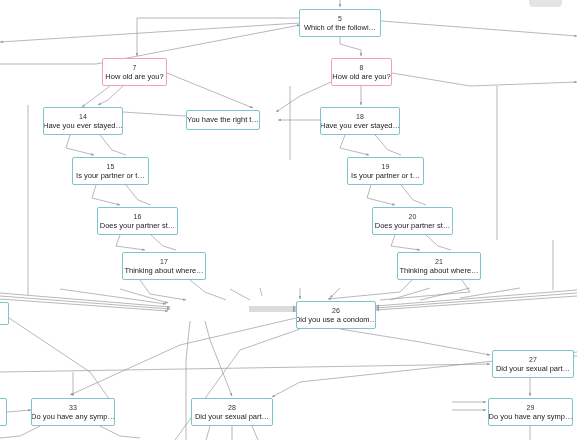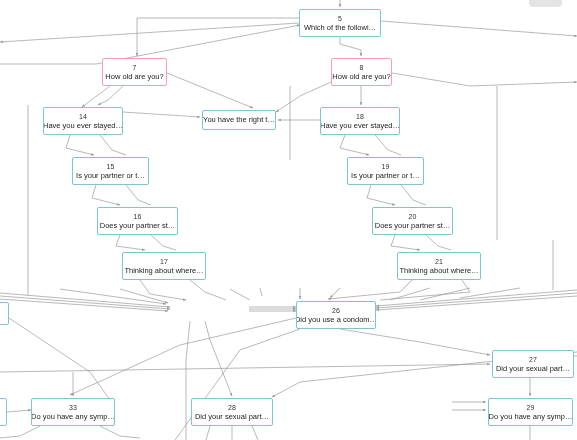--- a/index.html
+++ b/index.html
@@ -211,21 +211,21 @@
         <div class="node-label">How old are you?</div>
       </div>
       <div class="node pink" style="left: 331px; top: 58px; width: 61px; height: 28px;">
         <div class="node-id">8</div>
         <div class="node-label">How old are you?</div>
       </div>
       <div class="node" style="left: 43px; top: 107px; width: 80px; height: 28px;">
         <div class="node-id">14</div>
         <div class="node-label">Have you ever stayed…</div>
       </div>
-      <div class="node noid" style="left: 202px; top: 110px; width: 74px; height: 20px;">
+      <div class="node noid" style="left: 186px; top: 110px; width: 74px; height: 20px;">
         <div class="node-label">You have the right t…</div>
       </div>
       <div class="node" style="left: 320px; top: 107px; width: 80px; height: 28px;">
         <div class="node-id">18</div>
         <div class="node-label">Have you ever stayed…</div>
       </div>
       <div class="node" style="left: 72px; top: 157px; width: 77px; height: 28px;">
         <div class="node-id">15</div>
         <div class="node-label">Is your partner or t…</div>
       </div>

